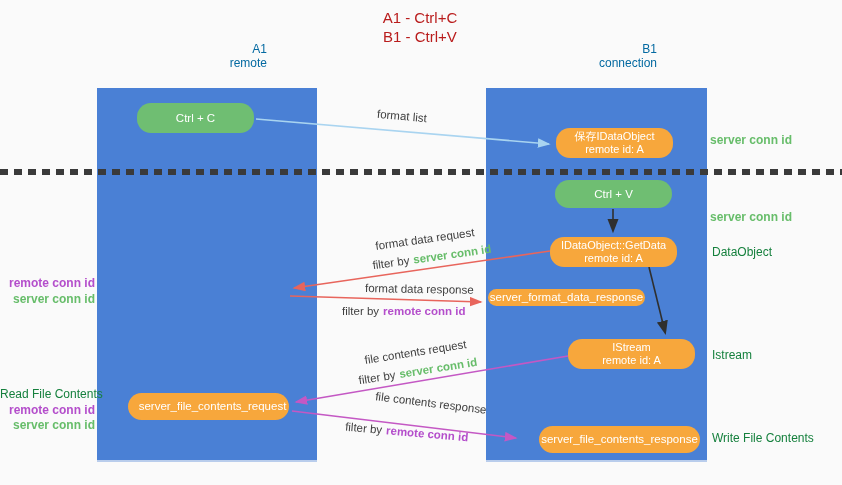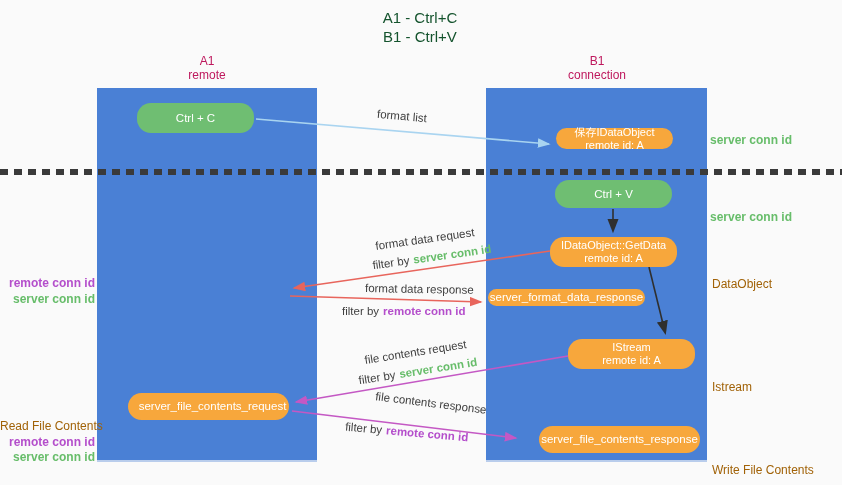--- a/index.html
+++ b/index.html
@@ -4,25 +4,25 @@
 <style>
   html,body{margin:0;padding:0;background:#fafafa;}
   .canvas{
     position:relative;width:842px;height:485px;overflow:hidden;
     background:#fafafa;
     font-family:"Liberation Sans", sans-serif;
     color:#3d3d3d;
   }
   .title{
     position:absolute;left:320px;top:8px;width:200px;
-    text-align:center;font-size:15px;line-height:19px;color:#14532d;
+    text-align:center;font-size:15px;line-height:19px;color:#b91c1c;
   }
   .col-header{
-    position:absolute;width:120px;text-align:center;
-    font-size:12px;line-height:14px;color:#be185d;top:54px;
+    position:absolute;width:120px;text-align:right;
+    font-size:12px;line-height:14px;color:#0369a1;top:42px;
   }
   .lane{
     position:absolute;top:88px;height:374px;background:#4a80d5;
     border-bottom:2px solid #b9cdec;box-sizing:border-box;z-index:1;
   }
   .divider{
     position:absolute;left:0;top:169px;width:842px;height:6px;z-index:2;
     background:repeating-linear-gradient(90deg,#3a3a3a 0 8px,transparent 8px 14px);
   }
   .arrows{position:absolute;left:0;top:0;z-index:2;pointer-events:none;}
@@ -38,21 +38,21 @@
   .flow-label{
     position:absolute;z-index:3;white-space:nowrap;font-size:11.5px;
     color:#3f3f3f;display:flex;gap:4px;align-items:baseline;
   }
   .side-label{
     position:absolute;z-index:3;font-size:12px;line-height:15.5px;white-space:nowrap;
   }
   .side-label.block{text-align:right;width:95px;left:0;}
   .green-t{color:#67bd6a;font-weight:bold;}
   .purple-t{color:#b44ecb;font-weight:bold;}
-  .dark-t{color:#a16207;margin-top:32px;}
+  .dark-t{color:#15803d;}
   .rot-m8{transform:rotate(-8deg);}
   .rot-m9{transform:rotate(-9deg);}
   .rot-p5{transform:rotate(5deg);}
   .rot-p7{transform:rotate(7deg);}
   .rot-p1{transform:rotate(1deg);}
 </style>
 </head>
 <body>
 
 <div class="canvas">
@@ -97,21 +97,21 @@
     <line x1="290" y1="296" x2="481" y2="302" stroke="#e8655c" stroke-width="1.6" marker-end="url(#mred)"></line>
     <line x1="649" y1="267" x2="665" y2="332" stroke="#2f2f2f" stroke-width="1.6" marker-end="url(#mblack)"></line>
     <line x1="568" y1="356" x2="296" y2="402" stroke="#c458c4" stroke-width="1.6" marker-end="url(#mmag)"></line>
     <line x1="292" y1="411" x2="516" y2="438" stroke="#c458c4" stroke-width="1.6" marker-end="url(#mmag)"></line>
   </svg>
 
   <div class="box green" style="left:137px;top:103px;width:117px;height:30px;">
     <span>Ctrl + C</span>
   </div>
 
-  <div class="box orange" style="left:556px;top:128px;width:117px;height:21px;">
+  <div class="box orange" style="left:556px;top:128px;width:117px;height:30px;">
     <span class="l2">保存IDataObject</span>
     <span class="l2">remote id: A</span>
   </div>
 
   <div class="box green" style="left:555px;top:180px;width:117px;height:28px;">
     <span>Ctrl + V</span>
   </div>
 
   <div class="box orange" style="left:550px;top:237px;width:127px;height:30px;">
     <span class="l2">IDataObject::GetData</span>

